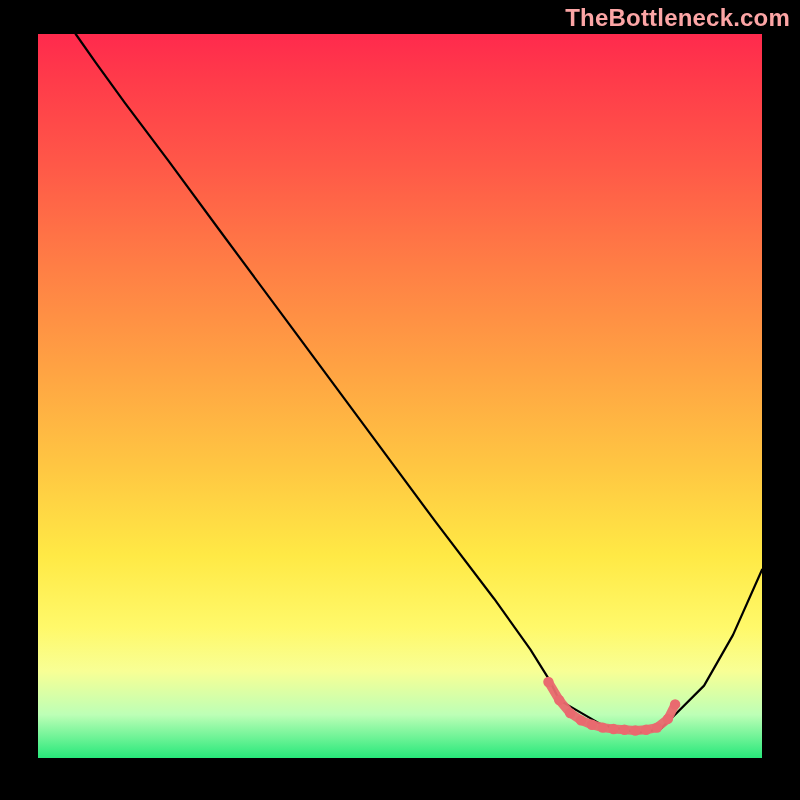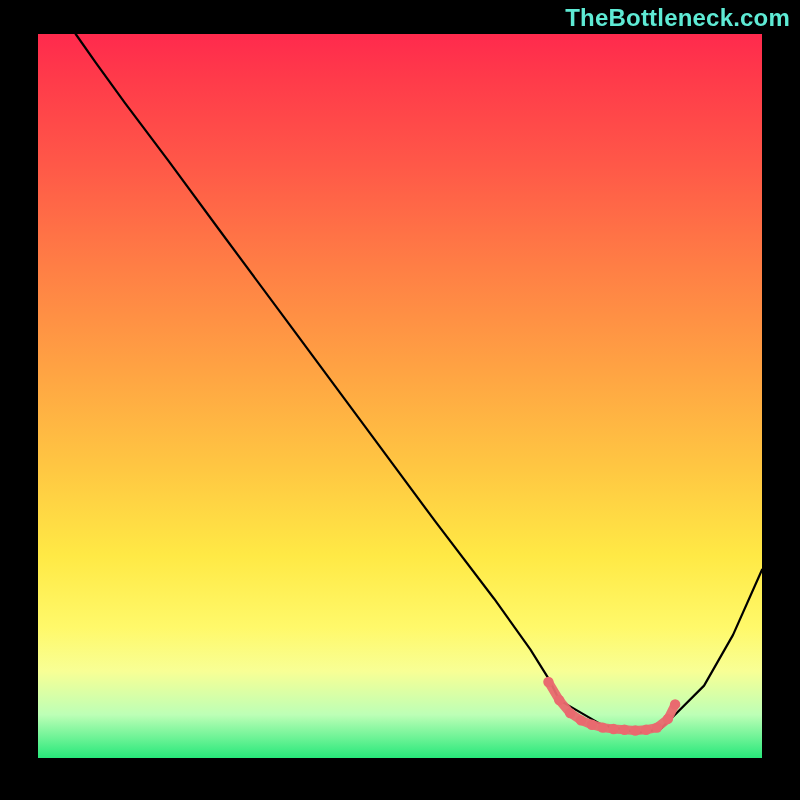--- a/index.html
+++ b/index.html
@@ -10,21 +10,21 @@
     height: 800px;
     background: #000;
   }
   .watermark {
     position: absolute;
     top: 4px;
     right: 10px;
     font-family: Arial, Helvetica, sans-serif;
     font-size: 24px;
     font-weight: 600;
-    color: #5eead4;
+    color: #fca5a5;
     letter-spacing: 0.2px;
     user-select: none;
   }
   .plot {
     position: absolute;
     left: 38px;
     top: 34px;
     width: 724px;
     height: 724px;
   }

